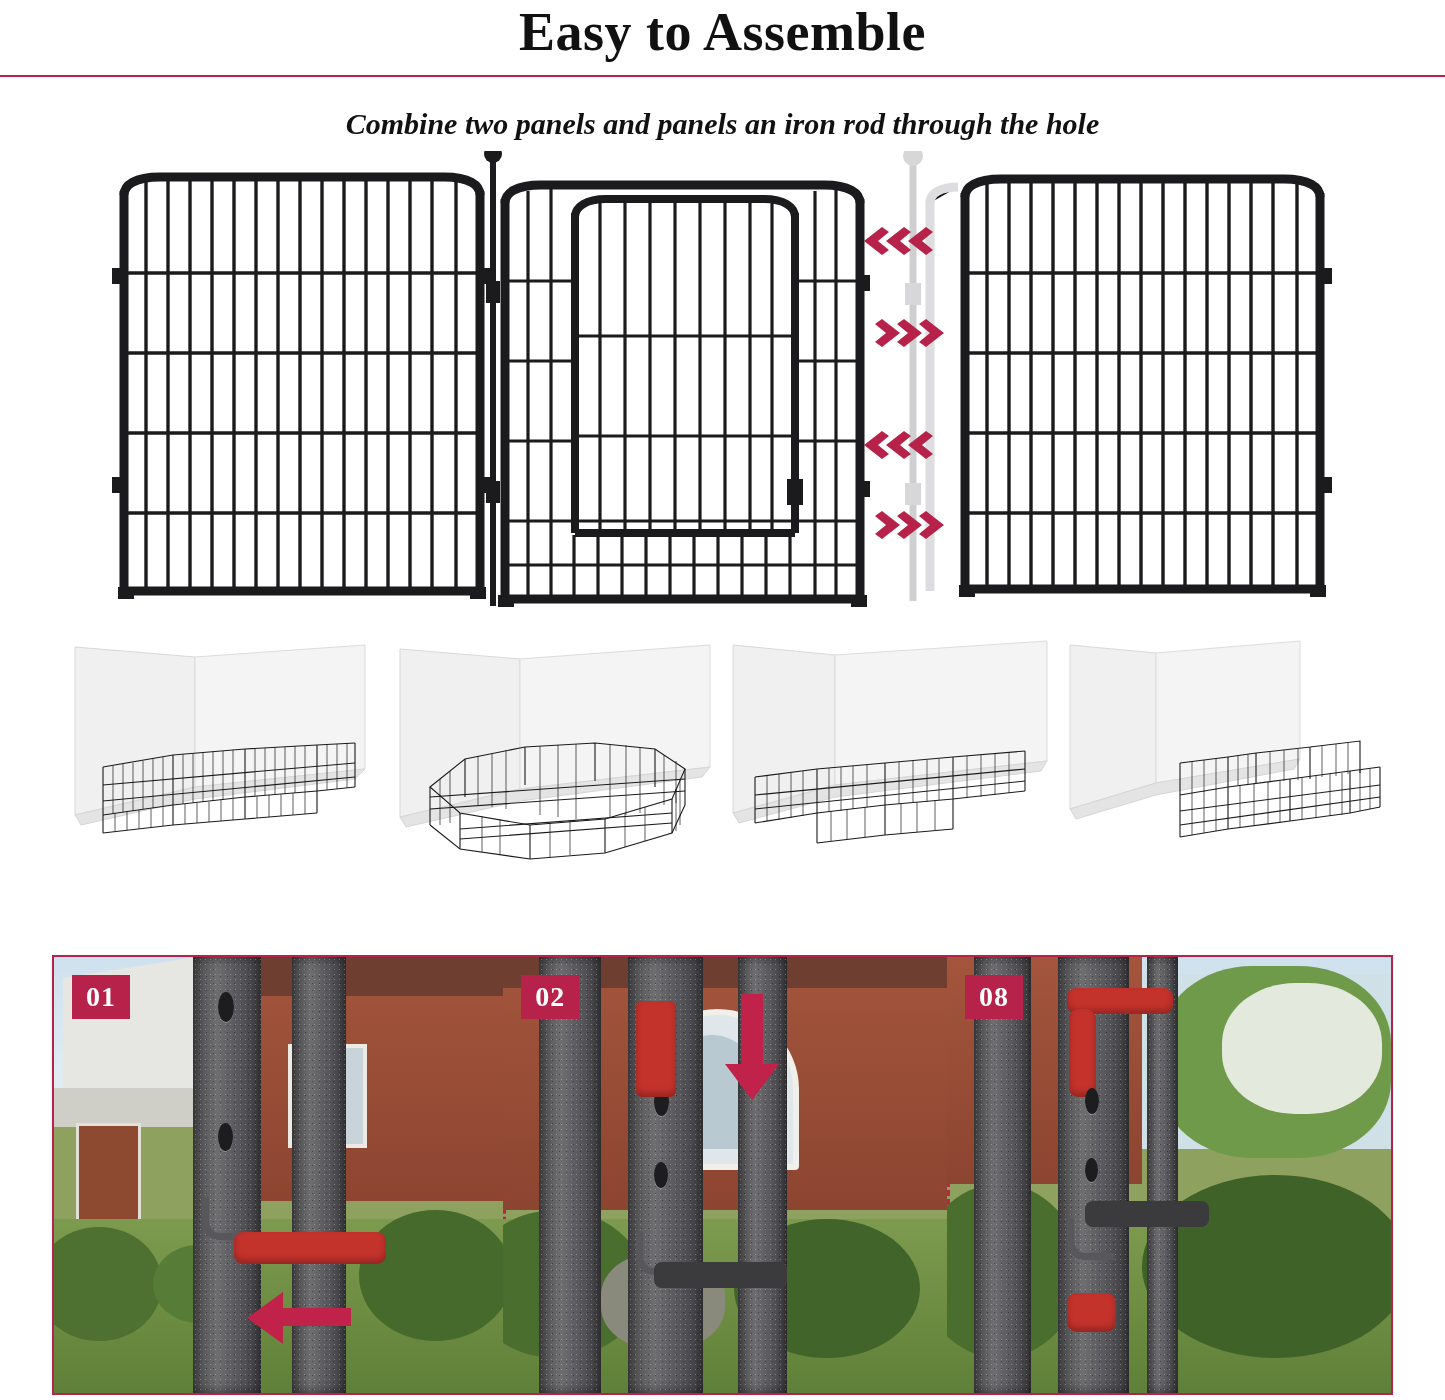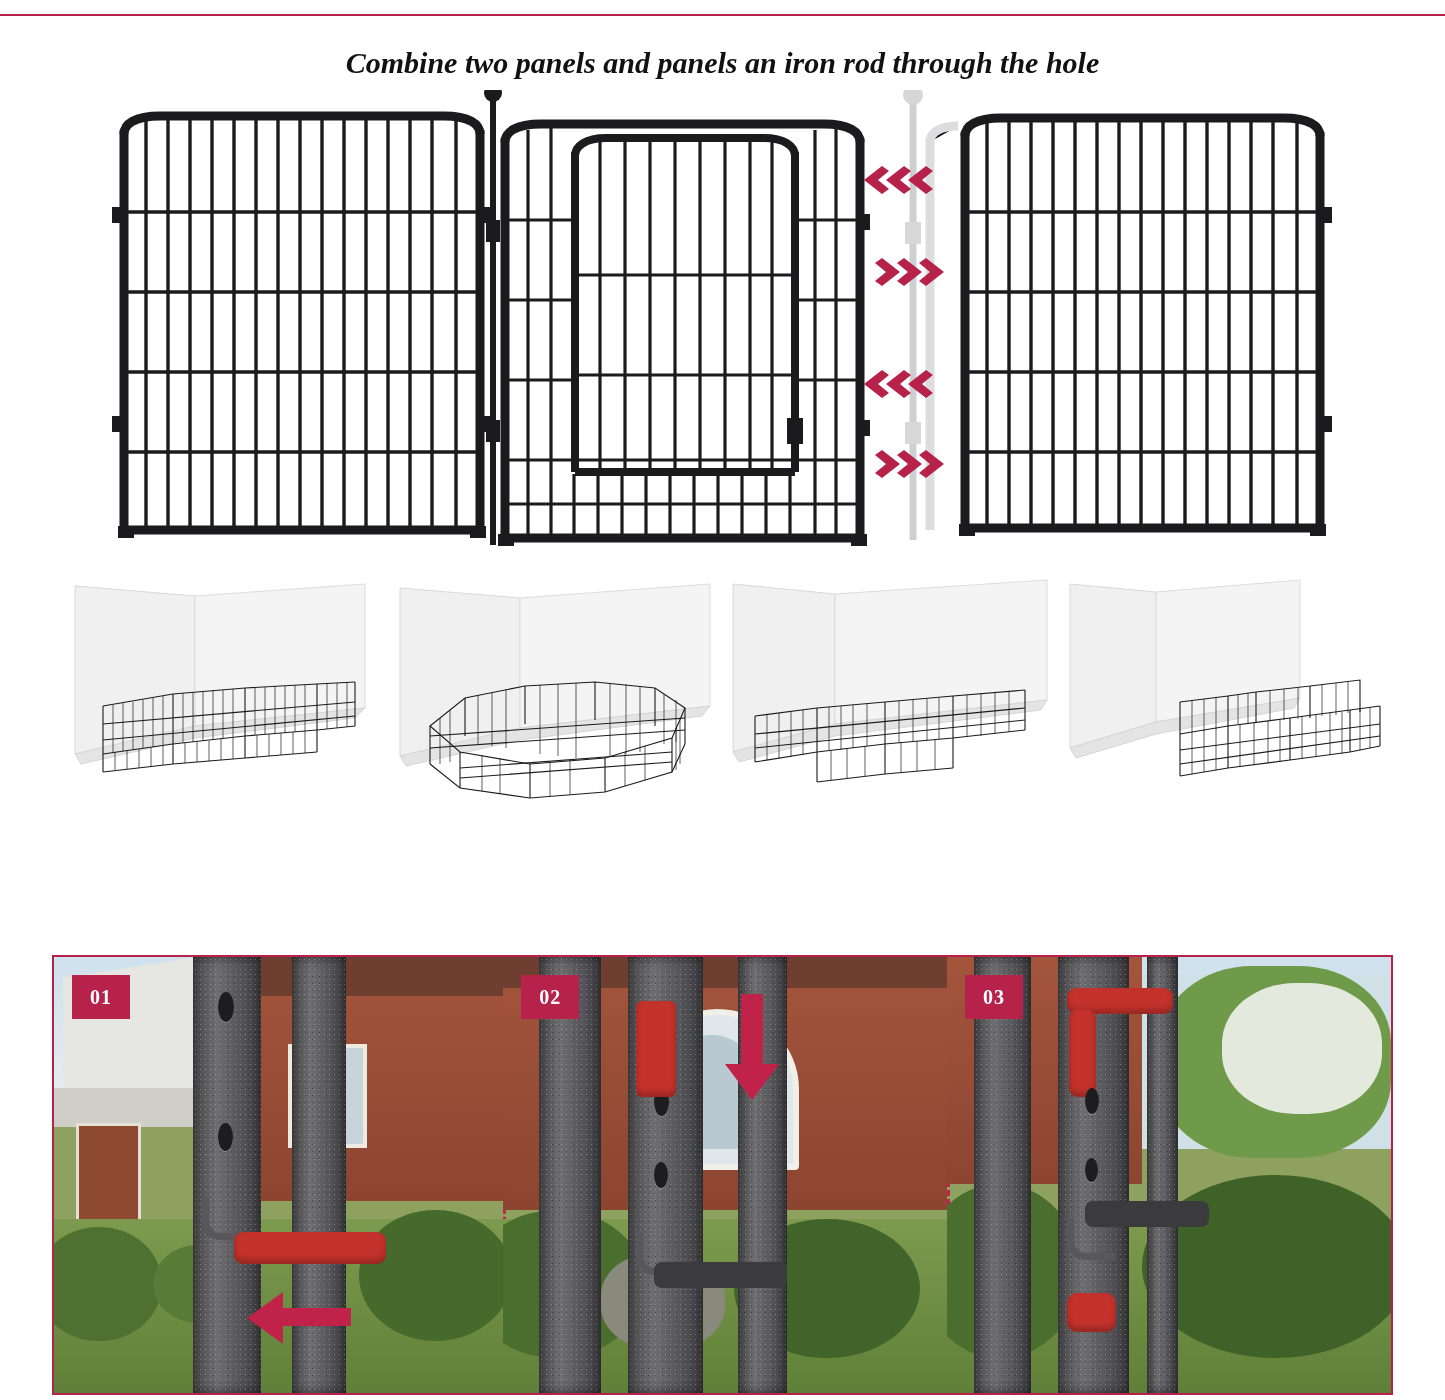--- a/index.html
+++ b/index.html
@@ -95,21 +95,21 @@
   }
   .step-badge {
     position: absolute;
     top: 18px;
     width: 58px;
     height: 44px;
     background: #b6224a;
     color: #ffffff;
     font-family: "Liberation Serif", serif;
     font-weight: bold;
-    font-size: 20px;
+    font-size: 28px;
     display: flex;
     align-items: center;
     justify-content: center;
     letter-spacing: 1px;
     z-index: 6;
   }
 
   
   .scene { position: absolute; inset: 0; }
   .sky        { position: absolute; left:0; right:0; top:0; height: 36%; background: linear-gradient(#cfe1ee, #e7eef3); }
@@ -156,20 +156,21 @@
     position: absolute;
     background: #1d1d1f;
     border-radius: 50%;
     box-shadow: 0 1px 0 rgba(255,255,255,.25);
   }
 </style>
 </head>
 <body>
 
 <div>
+  <div class="header-title">Easy to Assemble</div>
   <div class="header-rule"></div>
 </div>
 
 <div class="subtitle">Combine two panels and panels an iron rod through the hole</div>
 
 <div class="fence-stage">
   <svg width="1445" height="480" viewBox="0 0 1445 480">
     <defs>
       <g id="vbars-left">
       </g>
@@ -650,16 +651,16 @@
       </div>
 
     <div class="rod" style="left:27%;top:7%;width:24%;height:6%;"></div>
     <div class="rod" style="left:27.5%;top:12%;width:6%;height:20%;"></div>
     <div class="hole" style="left:31%;top:30%;width:14px;height:26px;"></div>
     <div class="hole" style="left:31%;top:46%;width:13px;height:24px;"></div>
     <div class="hook" style="left:27%;top:60%;width:40px;height:34px;"></div>
     <div class="rod-dark" style="left:31%;top:56%;width:28%;height:6%;"></div>
     <div class="rod" style="left:27%;top:77%;width:11%;height:9%;border-radius:10px;"></div>
     <div class="step-badge" style="left:18px;">
-      <span>03</span>
+      <span>08</span>
     </div>
   </div>
 </div>
 
 </body></html>

